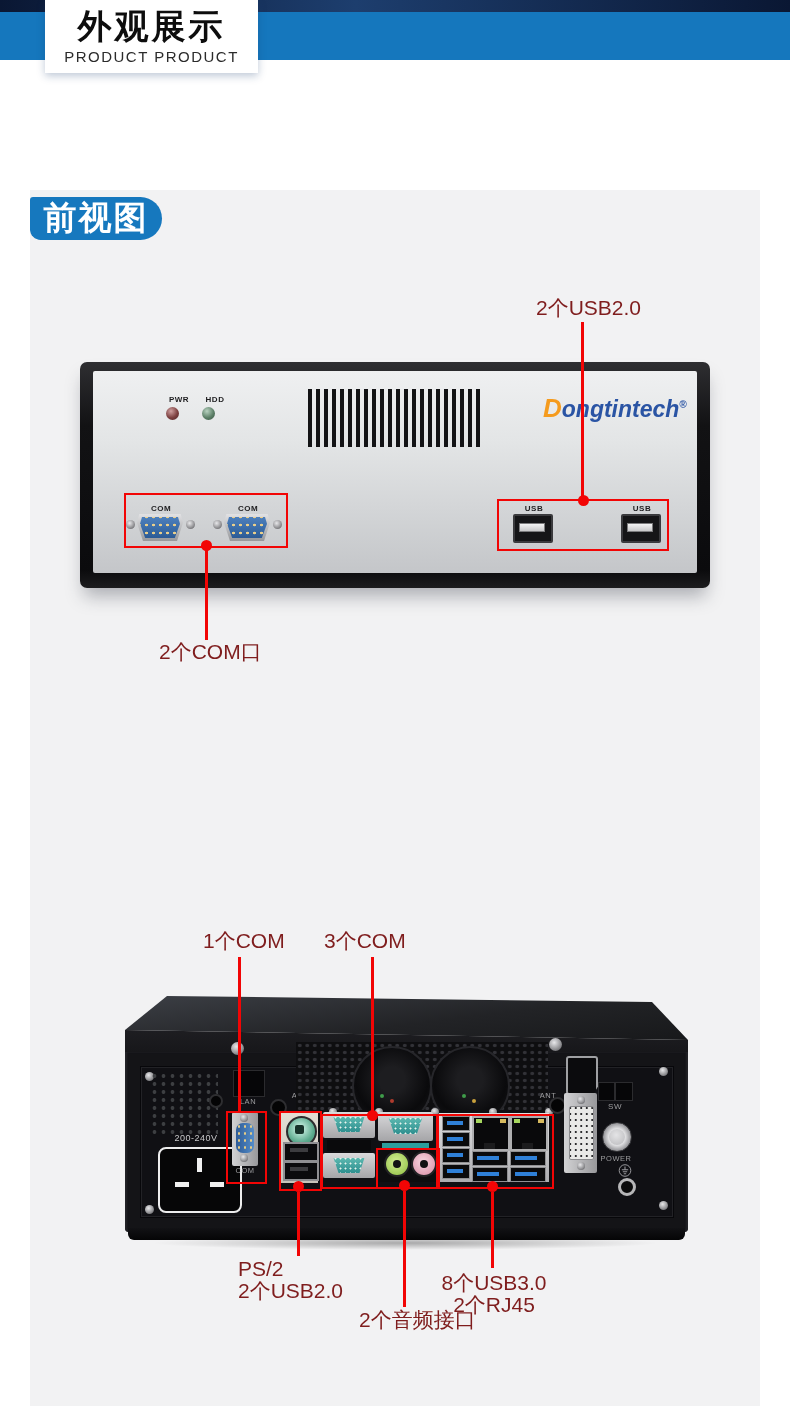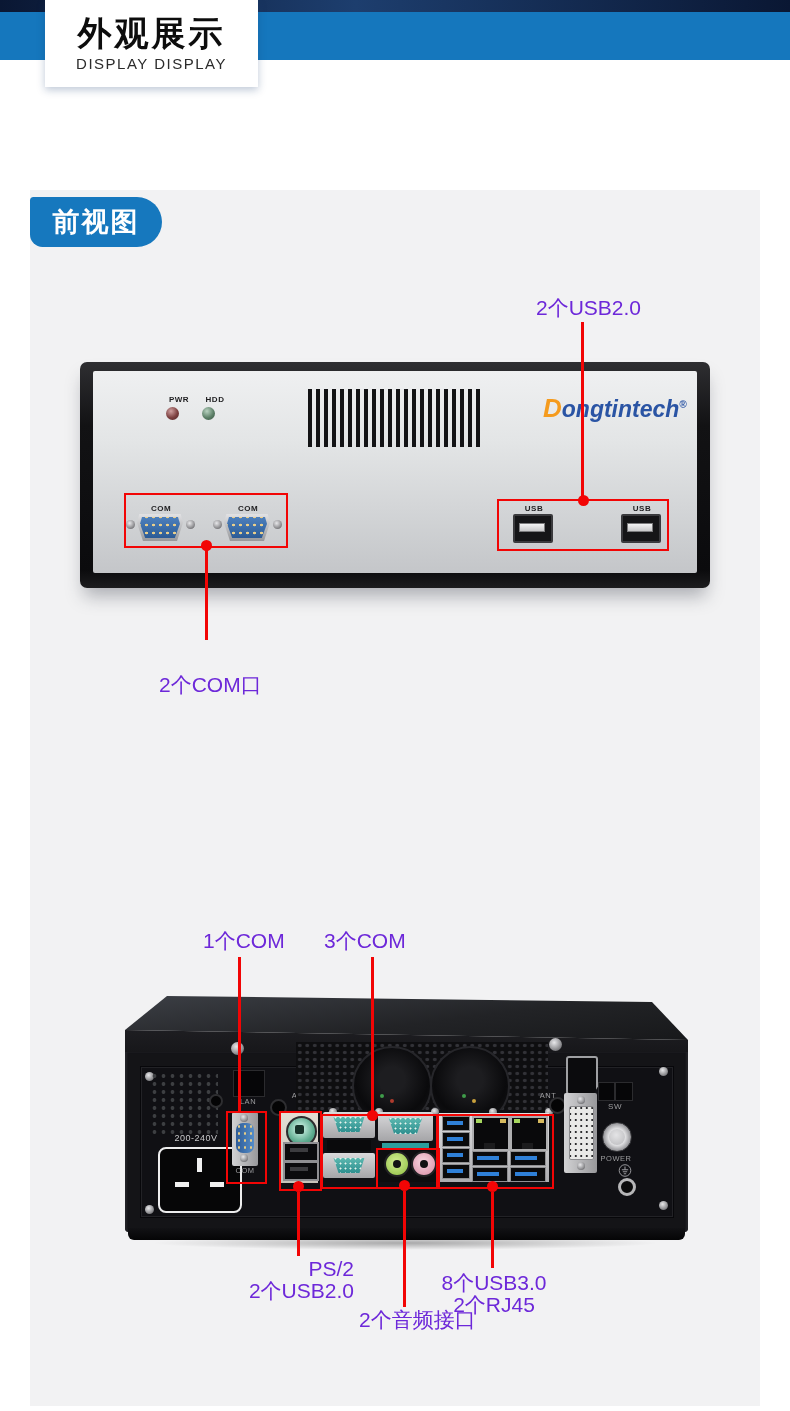--- a/index.html
+++ b/index.html
@@ -2,34 +2,34 @@
 <html><head>
 <meta charset="utf-8">
 <style>
   html,body{margin:0;padding:0;background:#ffffff;}
   .canvas{position:relative;width:790px;height:1411px;overflow:hidden;background:#ffffff;
           font-family:"Liberation Sans","DejaVu Sans",sans-serif;}
   .abs{position:absolute;}
   
   .navy-bar{left:0;top:0;width:790px;height:12px;background:linear-gradient(90deg,#0a1733,#1d3e6e 45%,#0a1733);}
   .blue-band{left:0;top:12px;width:790px;height:48px;background:#1577bd;}
-  .title-box{left:45px;top:0;width:213px;height:87px;background:#ffffff;box-shadow:0 3px 8px rgba(25,60,110,.28);
+  .title-box{left:45px;top:0;width:213px;height:73px;background:#ffffff;box-shadow:0 3px 8px rgba(25,60,110,.28);
              display:flex;flex-direction:column;align-items:center;justify-content:center;}
   .title-cn{font-size:34px;font-weight:bold;color:#0d0d0d;letter-spacing:3px;line-height:1.1;}
   .title-en{font-size:15px;color:#2b2b2b;letter-spacing:1.5px;margin-top:2px;}
   
   .panel{left:30px;top:190px;width:730px;height:1216px;background:#f2f2f3;}
   
-  .sec-badge{width:132px;height:50px;background:#1678be;border-radius:4px 28px 28px 14px;
-             color:#fff;font-size:27px;font-weight:bold;letter-spacing:2px;
+  .sec-badge{width:132px;height:43px;background:#1678be;border-radius:4px 28px 28px 14px;
+             color:#fff;font-size:33px;font-weight:bold;letter-spacing:2px;
              display:flex;align-items:center;justify-content:center;text-align:right;}
   .model-badge{left:278px;top:810px;width:234px;height:42px;background:#1678be;border-radius:21px;
              color:#fff;font-size:23px;font-weight:bold;display:flex;align-items:center;justify-content:center;}
   
-  .red-text{color:#6d28d9;font-size:21px;line-height:22px;white-space:nowrap;z-index:9;}
+  .red-text{color:#7f1d1d;font-size:21px;line-height:22px;white-space:nowrap;z-index:9;}
   .red-line{width:3px;background:#f20505;z-index:9;}
   .red-dot{width:11px;height:11px;border-radius:50%;background:#f20505;z-index:9;}
   .red-box{border:2.5px solid #f20505;z-index:8;}
   
   .front-chassis{left:80px;top:362px;width:630px;height:226px;border-radius:7px;
       background:linear-gradient(180deg,#2e2e31,#121214 28%,#0b0b0d 92%,#1c1c1e);
       box-shadow:0 12px 18px -4px rgba(40,45,60,.35);}
   .front-panel{position:absolute;left:13px;top:9px;width:604px;height:202px;border-radius:2px;
       background:linear-gradient(180deg,#eff0f1 0%,#e3e5e6 35%,#c4c6c9 100%);}
   .vents{background:repeating-linear-gradient(90deg,#131315 0px,#131315 4px,rgba(0,0,0,0) 4px,rgba(0,0,0,0) 8px);}
@@ -111,21 +111,21 @@
 </style>
 </head>
 <body>
 
 <div class="canvas">
 
   <div class="abs navy-bar"></div>
   <div class="abs blue-band"></div>
   <div class="abs title-box">
     <div class="title-cn">外观展示</div>
-    <div class="title-en">DISPLAY DISPLAY</div>
+    <div class="title-en">PRODUCT PRODUCT</div>
   </div>
 
   <div class="abs panel"></div>
 
   <div class="abs sec-badge" style="left:30px;top:197px;">前视图</div>
 
   <div class="abs front-chassis">
     <div class="front-panel">
       <div class="abs tiny-label" style="left:71px;top:24px;width:30px;">PWR</div>
       <div class="abs led led-pwr" style="left:73px;top:36px;width:13px;height:13px;"></div>
@@ -160,21 +160,21 @@
   </div>
 
   <div class="abs red-text" style="left:536px;top:297px;">2个USB2.0</div>
   <div class="abs red-line" style="left:581px;top:322px;height:176px;"></div>
   <div class="abs red-dot" style="left:578px;top:495px;"></div>
   <div class="abs red-box" style="left:497px;top:499px;width:168px;height:48px;"></div>
 
   <div class="abs red-box" style="left:124px;top:493px;width:160px;height:51px;"></div>
   <div class="abs red-dot" style="left:201px;top:540px;"></div>
   <div class="abs red-line" style="left:205px;top:550px;height:90px;"></div>
-  <div class="abs red-text" style="left:159px;top:641px;margin-top:33px;">2个COM口</div>
+  <div class="abs red-text" style="left:159px;top:641px;">2个COM口</div>
 
 
   <div class="abs red-text" style="left:203px;top:930px;">1个COM</div>
   <div class="abs red-line" style="left:238px;top:957px;height:156px;"></div>
   <div class="abs red-text" style="left:324px;top:930px;">3个COM</div>
   <div class="abs red-line" style="left:371px;top:957px;height:158px;"></div>
   <div class="abs red-dot" style="left:367px;top:1110px;"></div>
 
   <div class="abs rshadow" style="left:150px;top:1236px;width:510px;height:14px;"></div>
   <div class="abs rear">
@@ -317,21 +317,21 @@
   </div>
 
   <div class="abs red-box" style="left:226px;top:1111px;width:37px;height:69px;"></div>
   <div class="abs red-box" style="left:279px;top:1111px;width:39px;height:76px;"></div>
   <div class="abs red-box" style="left:321px;top:1114px;width:114px;height:71px;"></div>
   <div class="abs red-box" style="left:376px;top:1148px;width:60px;height:37px;"></div>
   <div class="abs red-box" style="left:436px;top:1114px;width:114px;height:71px;"></div>
 
   <div class="abs red-dot" style="left:293px;top:1181px;"></div>
   <div class="abs red-line" style="left:297px;top:1192px;height:64px;"></div>
-  <div class="abs red-text" style="left:238px;top:1258px;width:116px;text-align:right;">
+  <div class="abs red-text" style="left:238px;top:1258px;width:116px;text-align:left;">
     <div>PS/2</div>
     <div>2个USB2.0</div>
   </div>
 
   <div class="abs red-dot" style="left:399px;top:1180px;"></div>
   <div class="abs red-line" style="left:403px;top:1191px;height:116px;"></div>
   <div class="abs red-text" style="left:359px;top:1309px;">2个音频接口</div>
 
   <div class="abs red-dot" style="left:487px;top:1181px;"></div>
   <div class="abs red-line" style="left:491px;top:1192px;height:76px;"></div>

